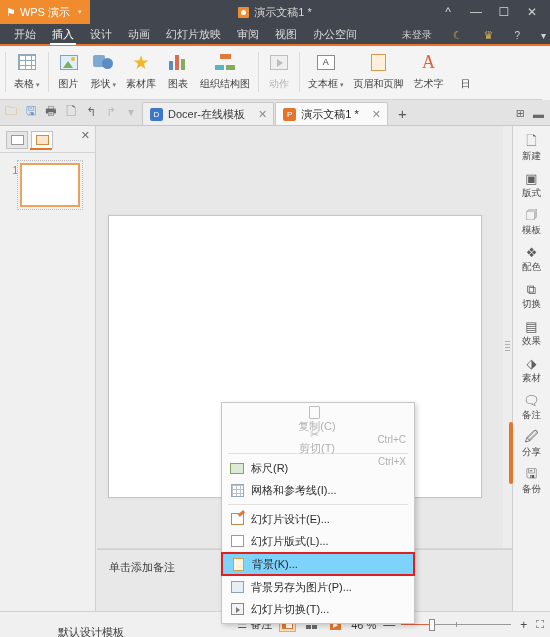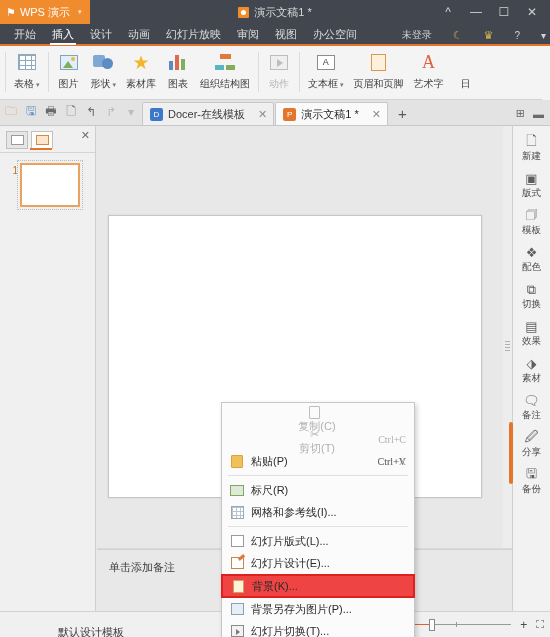--- a/index.html
+++ b/index.html
@@ -198,25 +198,25 @@
   .ctx-item {
     height:22px; display:flex; align-items:center; padding:0 8px 0 6px;
     font-size:11px; color:#2b2b2b; position:relative;
   }
   .ctx-item.disabled { color:#b0b0b0;flex-direction:column; }
   .ctx-item .ci {
     width:18px; height:16px; margin-right:5px; display:flex; align-items:center; justify-content:center;
     font-size:11px;
   }
   .ctx-item .lbl { white-space:nowrap; }
-  .ctx-item .sc { margin-left:auto; font-size:10px; color:#6a6a6a; font-family:Liberation Serif, serif;}
+  .ctx-item .sc { margin-left:auto; font-size:10px; color:#6a6a6a; font-family:Liberation Sans, sans-serif;}
   .ctx-item.disabled .sc { color:#b0b0b0; }
   .ctx-sep { height:1px; background:#e0e0e0; margin:3px 6px; }
   .ctx-item.highlight {
-    border:2px solid #e02020; background:#ef4444; height:24px;
+    border:2px solid #e02020; background:#7dd3fc; height:24px;
     margin:0 -1px;
   }
   .ci-copy{width:11px;height:13px;border:1.3px solid #bdbdbd;border-radius:1px;}
   .ci-cut{font-size:12px;color:#b5b5b5;}
   .ci-paste{width:12px;height:13px;background:#f0c05a;border:1.3px solid #d9a23c;border-radius:1px;}
   .ci-ruler{width:14px;height:11px;background:#dfe9d8;border:1.3px solid #7fa85f;}
   .ci-grid{width:13px;height:13px;border:1.3px solid #9aa8b8;background:#fff;
      background-image:linear-gradient(#b7c3d0 1px,transparent 1px),linear-gradient(90deg,#b7c3d0 1px,transparent 1px);background-size:4px 4px;}
   .ci-design{width:13px;height:12px;border:1.3px solid #c08a4e;background:#fff;position:relative;}
   .ci-design::after{content:"";position:absolute;right:-2px;top:-2px;width:7px;height:3px;background:#e07a3c;transform:rotate(-40deg);}
@@ -493,52 +493,45 @@
             <span class="ci-copy"></span>
           </span>
         <span class="lbl">复制(C)</span>
         <span class="sc">Ctrl+C</span>
       </div>
       <div class="ctx-item disabled">
         <span class="ci ci-cut">✂</span>
         <span class="lbl">剪切(T)</span>
         <span class="sc">Ctrl+X</span>
       </div>
-      <div class="ctx-item">
-        <span class="ci">
-            <span class="ci-paste"></span>
-          </span>
-        <span class="lbl">粘贴(P)</span>
-        <span class="sc">Ctrl+V</span>
-      </div>
       <div class="ctx-sep"></div>
       <div class="ctx-item">
         <span class="ci">
             <span class="ci-ruler"></span>
           </span>
         <span class="lbl">标尺(R)</span>
       </div>
       <div class="ctx-item">
         <span class="ci">
             <span class="ci-grid"></span>
           </span>
         <span class="lbl">网格和参考线(I)...</span>
       </div>
       <div class="ctx-sep"></div>
       <div class="ctx-item">
         <span class="ci">
+            <span class="ci-design"></span>
+          </span>
+        <span class="lbl">幻灯片设计(E)...</span>
+      </div>
+      <div class="ctx-item">
+        <span class="ci">
             <span class="ci-layout"></span>
           </span>
         <span class="lbl">幻灯片版式(L)...</span>
-      </div>
-      <div class="ctx-item">
-        <span class="ci">
-            <span class="ci-design"></span>
-          </span>
-        <span class="lbl">幻灯片设计(E)...</span>
       </div>
       <div class="ctx-item highlight">
         <span class="ci">
             <span class="ci-bg"></span>
           </span>
         <span class="lbl">背景(K)...</span>
       </div>
       <div class="ctx-item">
         <span class="ci">
             <span class="ci-bgsave"></span>

